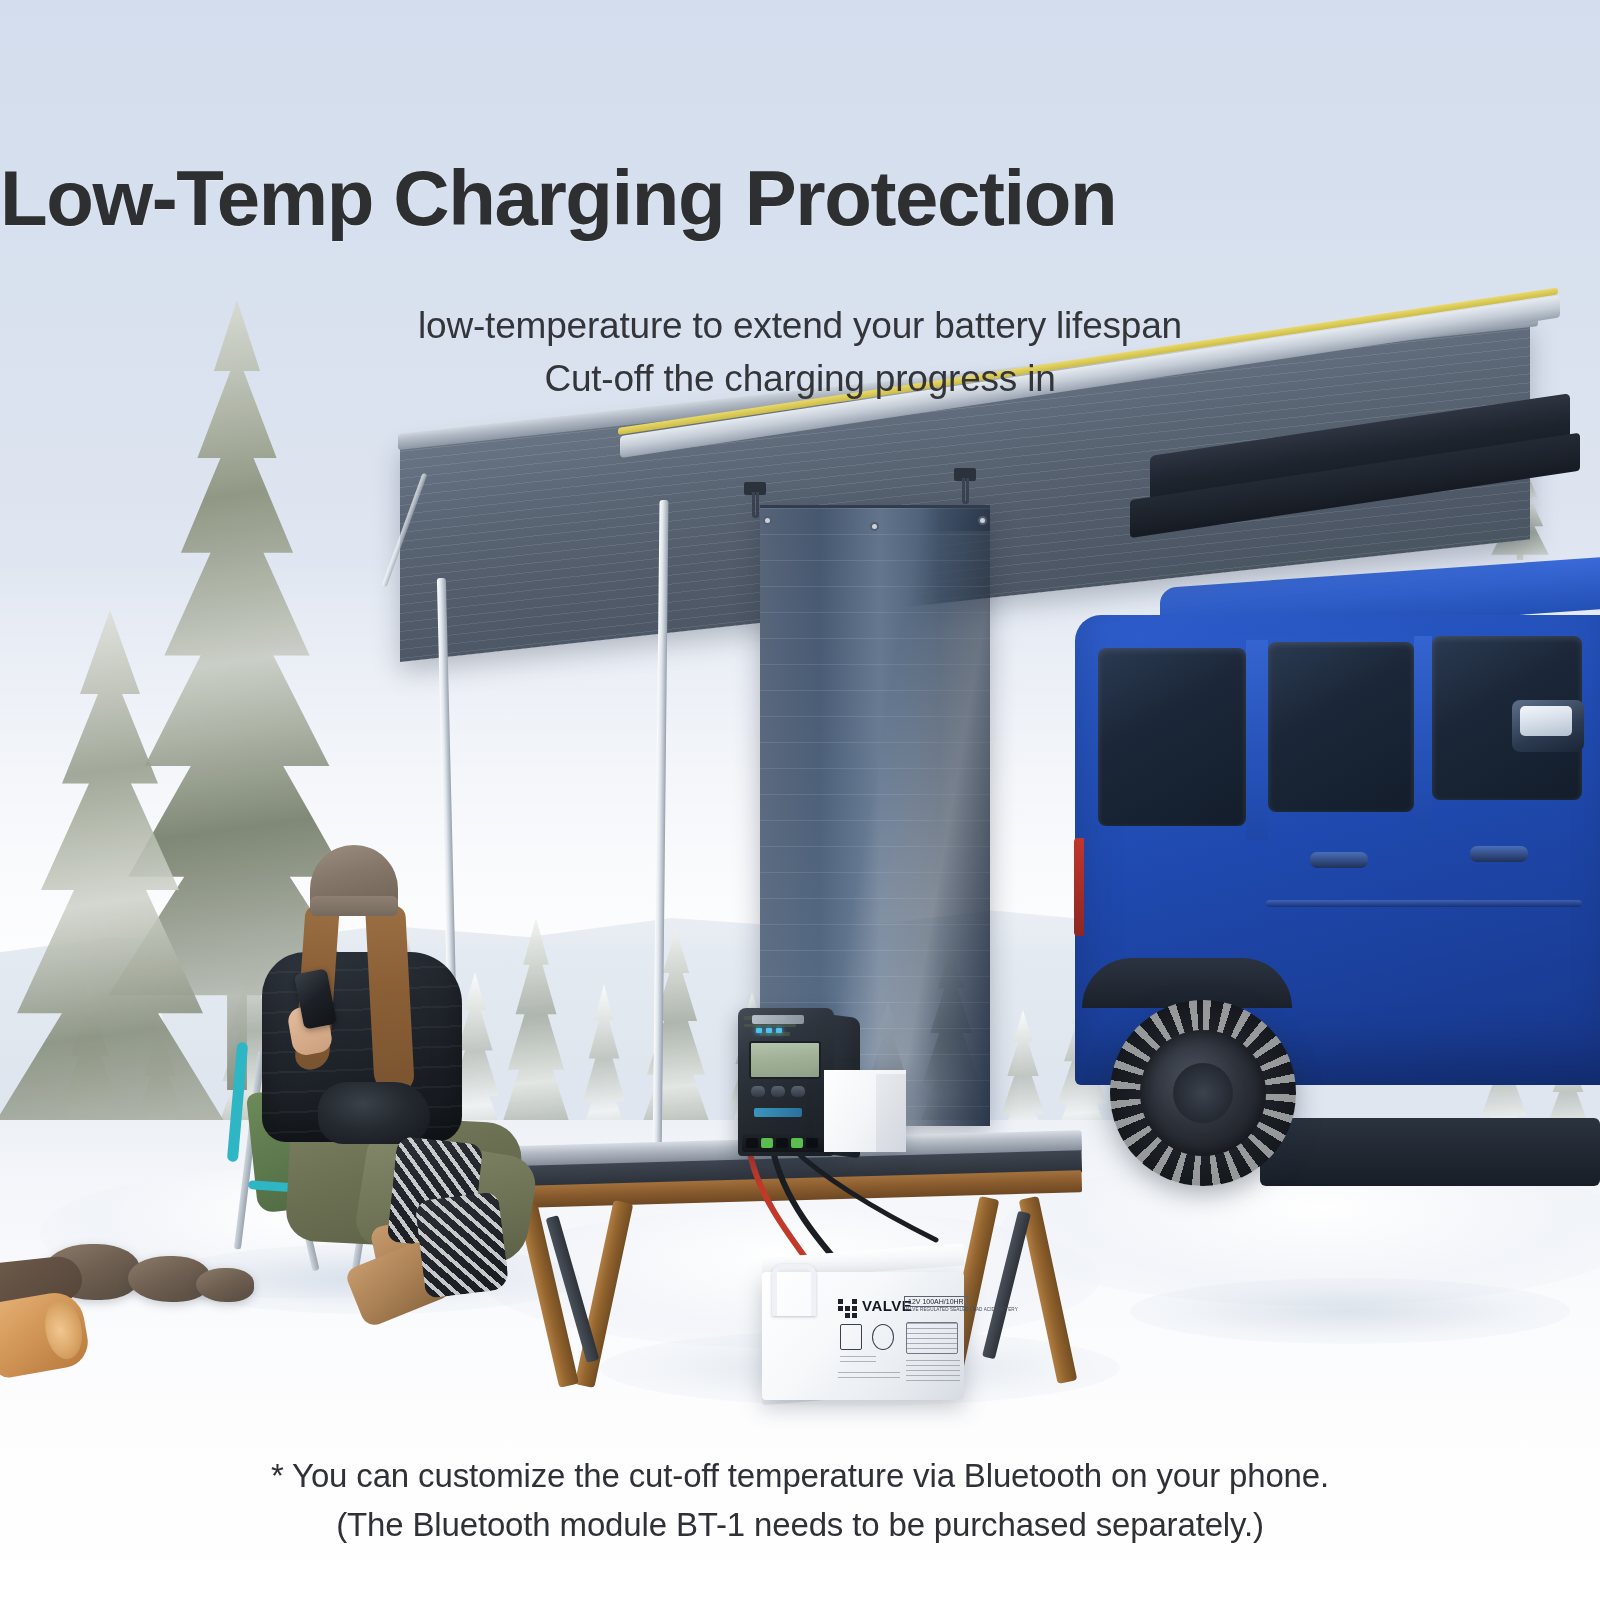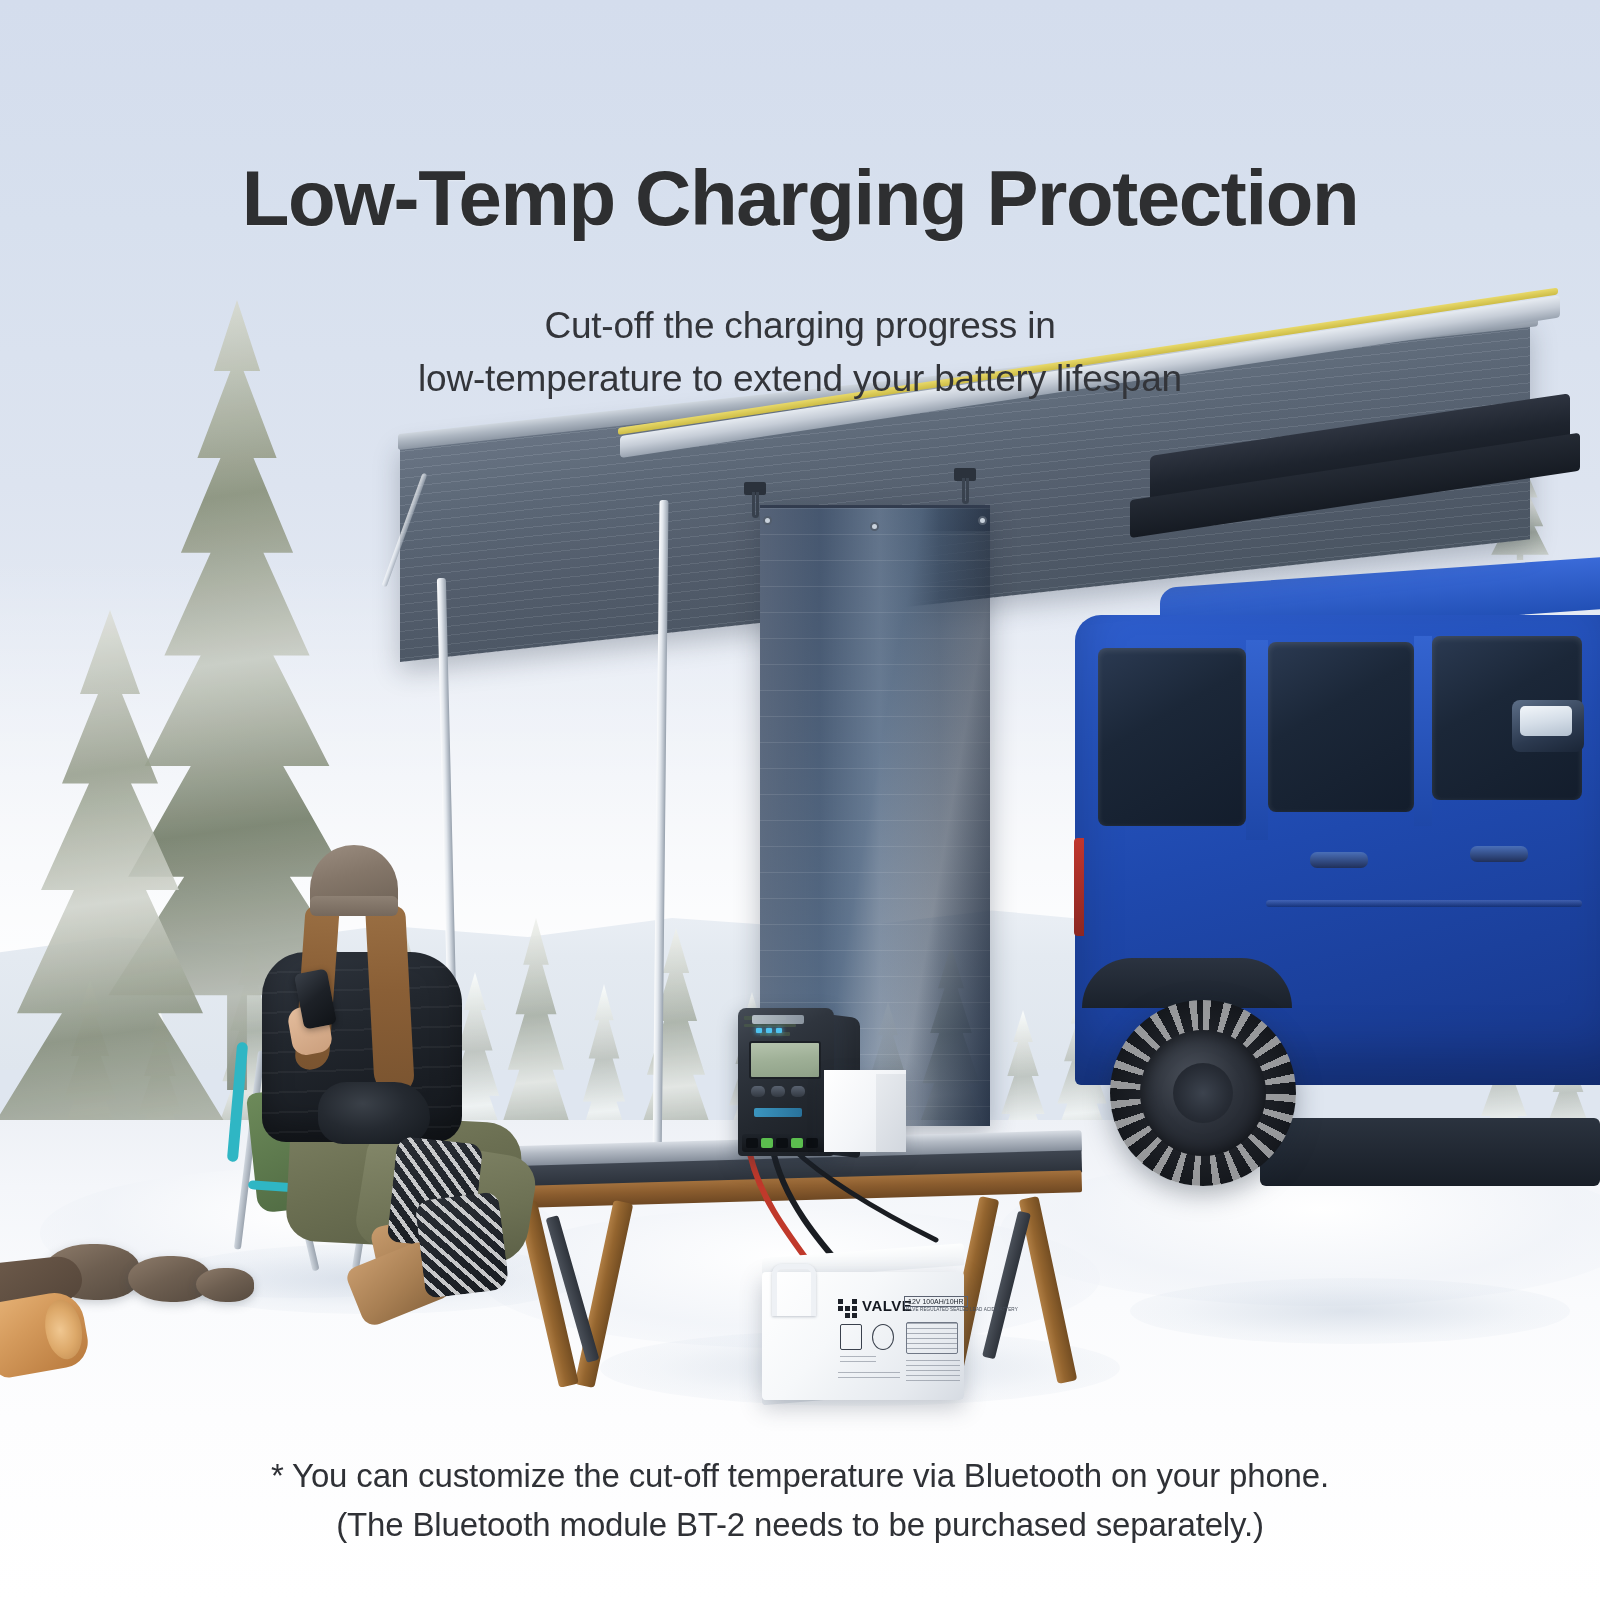--- a/index.html
+++ b/index.html
@@ -501,21 +501,20 @@
     position:absolute; left:-28px; top:1260px; width:110px; height:44px;
     background:linear-gradient(150deg,#6f5c4c 0%, #55463a 100%);
     border-radius:10px 26px 22px 10px;
     transform:rotate(-6deg);
   }
 
   
   .text-layer { position:absolute; inset:0; }
   .title {
     position:absolute; left:0; right:0; top:158px;
-    text-align:center;
     font-size:78px; font-weight:bold;
     letter-spacing:-1.4px;
     color:#2e2f31;
     font-family:"Liberation Sans", sans-serif;
     line-height:1.05;
     text-shadow:0 1px 2px rgba(255,255,255,.35);
   }
   .subtitle {
     position:absolute; left:0; right:0; top:300px;
     text-align:center;
@@ -734,23 +733,23 @@
   <div class="rock" style="left:44px;  top:1244px; width:96px; height:56px;"></div>
   <div class="rock" style="left:128px; top:1256px; width:82px; height:46px;"></div>
   <div class="rock" style="left:196px; top:1268px; width:58px; height:34px;"></div>
   <div class="log2"></div>
   <div class="log"></div>
 
   <div class="text-layer">
     <div class="title">Low-Temp Charging Protection</div>
 
     <div class="subtitle">
+      <div>low-temperature to extend your battery lifespan</div>
       <div>Cut-off the charging progress in</div>
-      <div>low-temperature to extend your battery lifespan</div>
     </div>
 
     <div class="footnote">
       <div>* You can customize the cut-off temperature via Bluetooth on your phone.</div>
-      <div>(The Bluetooth module BT-2 needs to be purchased separately.)</div>
+      <div>(The Bluetooth module BT-1 needs to be purchased separately.)</div>
     </div>
   </div>
 
 </div>
 
 </body></html>

